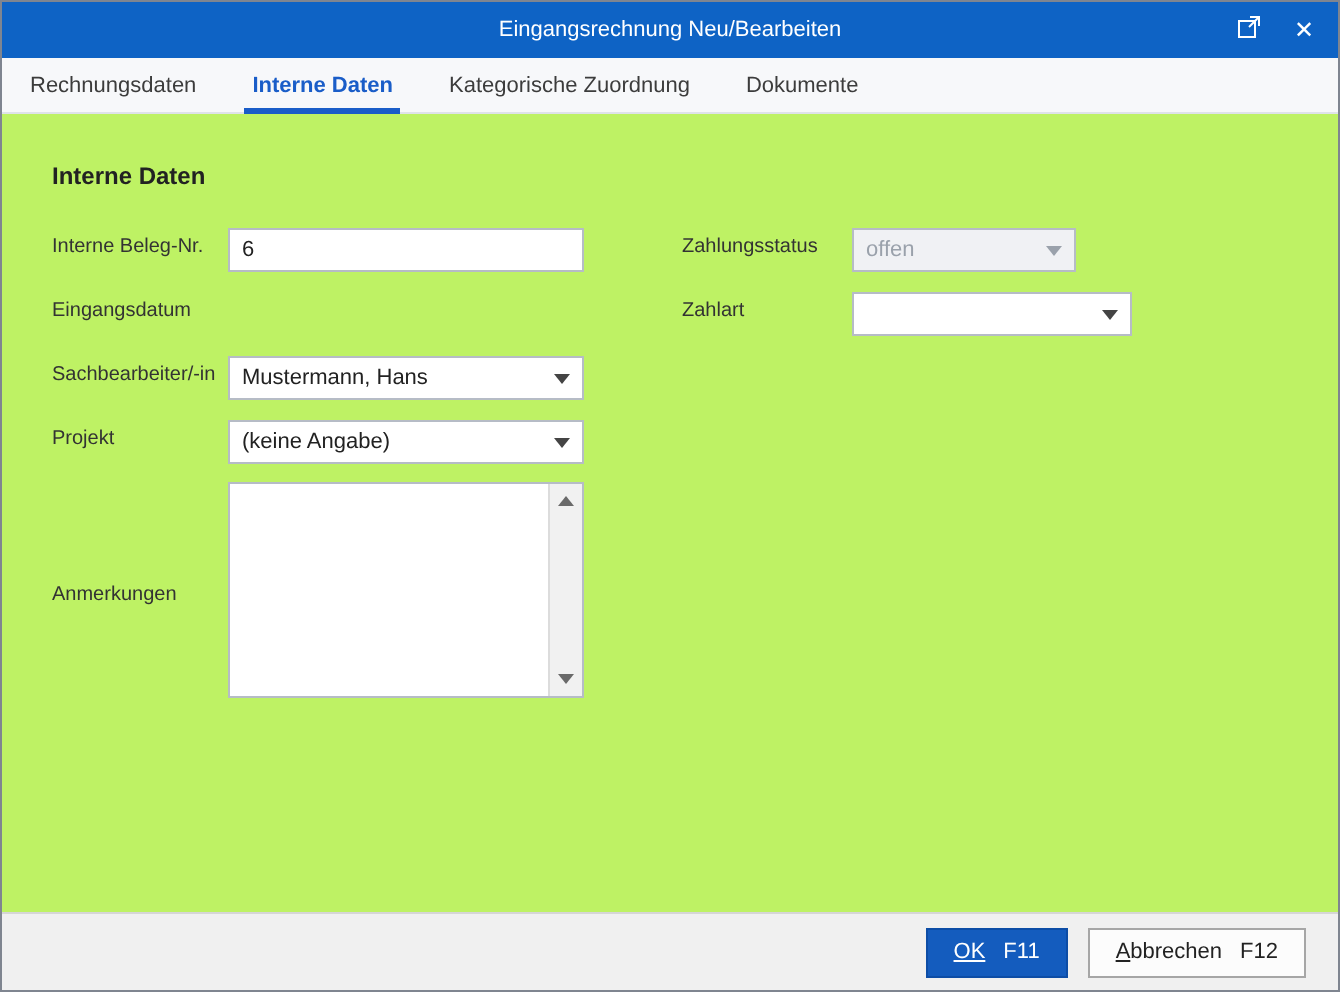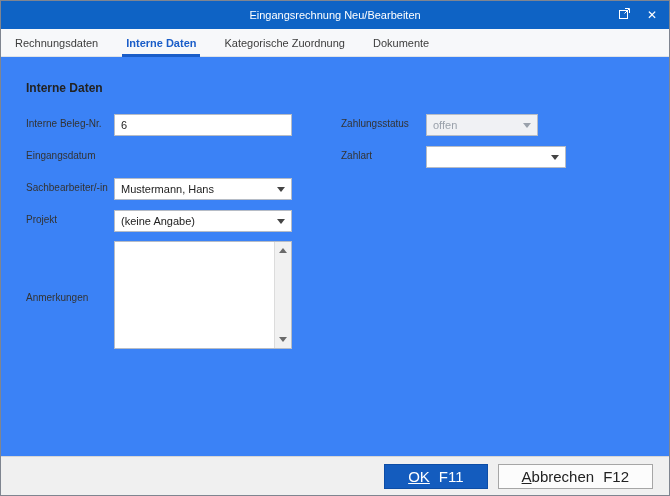--- a/index.html
+++ b/index.html
@@ -5,21 +5,21 @@
   * { box-sizing: border-box; }
   html, body { margin: 0; padding: 0; }
   body {
     font-family: "Liberation Sans", sans-serif;
     background: #e8e8e8;
     width: 670px; height: 496px;
   }
   .window {
     position: relative;
     width: 670px; height: 496px;
-    background: #3b82f6;
+    background: #bef264;
     border: 1px solid #7f8590;
     overflow: hidden;
   }
   
   .titlebar {
     position: absolute; top: 0; left: 0; right: 0; height: 28px;
     background: #0e63c5;
   }
   .titlebar-title {
     position: absolute; left: 0; right: 0; top: 0; height: 28px;
@@ -104,21 +104,21 @@
   }
   
   .footer {
     position: absolute; left: 0; right: 0; bottom: 0; height: 39px;
     background: #f0f0f0; border-top: 1px solid #d6d6d6;
     display: flex; align-items: center; justify-content: flex-end;
     gap: 10px; padding-right: 16px;
   }
   .btn {
     height: 25px; display: flex; align-items: center; gap: 9px;
-    padding: 0 23px; font-size: 15px; cursor: pointer; border: 1px solid;
+    padding: 0 13px; font-size: 11px; cursor: pointer; border: 1px solid;
   }
   .btn-primary { background: #145cbe; border-color: #0d4da6; color: #fff; }
   .btn-secondary { background: #fcfcfc; border-color: #a6a6a6; color: #222; }
   .accesskey { text-decoration: underline; }
 </style>
 </head>
 <body>
 
 <div class="window">
 

